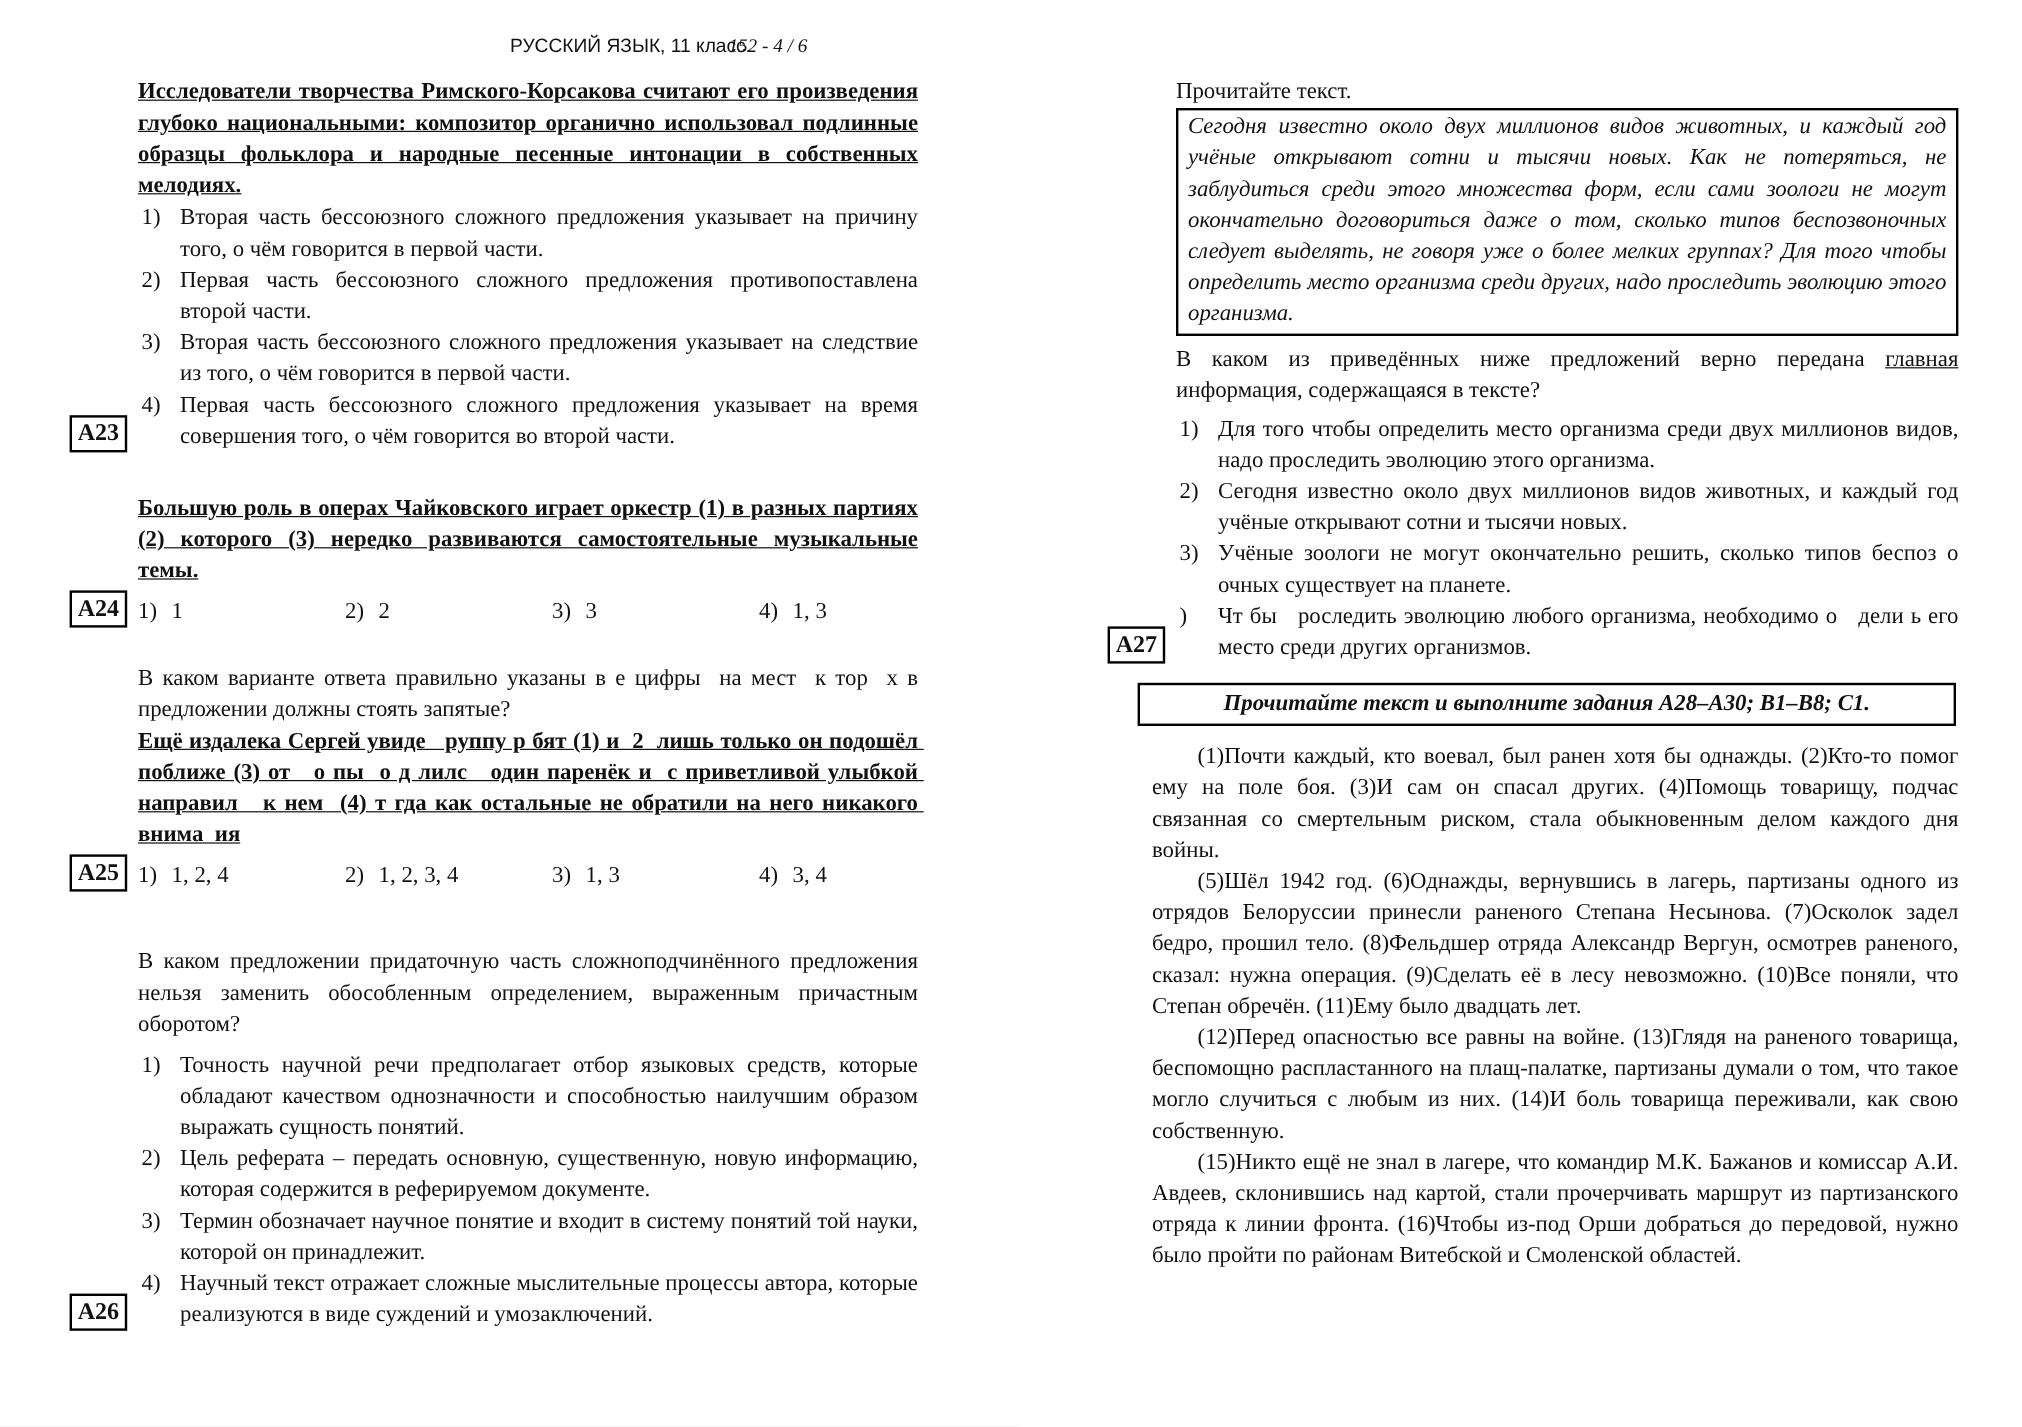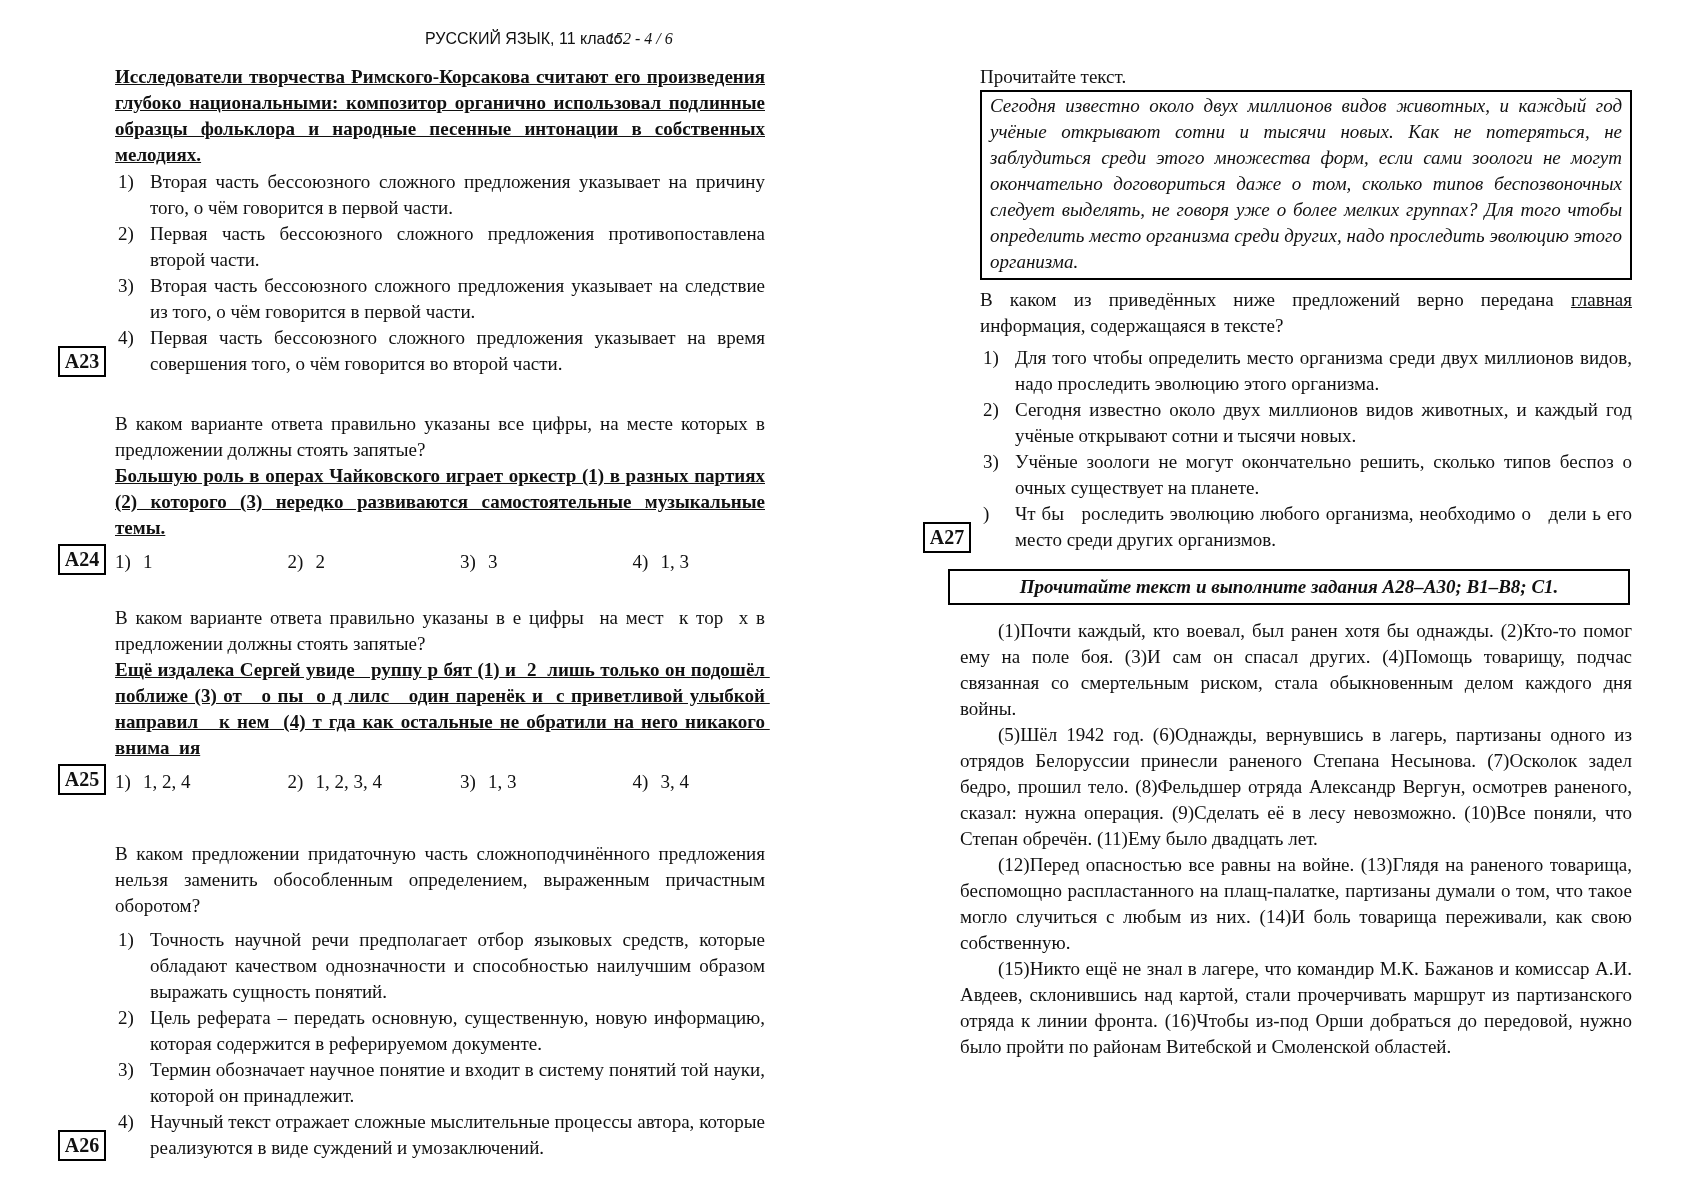--- a/index.html
+++ b/index.html
@@ -97,21 +97,20 @@
             <span class="optnum">4)</span>
             <span class="opttext">Первая часть бессоюзного сложного предложения указывает на время совершения того, о чём говорится во второй части.</span>
           </div>
         </div>
       </div>
     </div>
 
     <div class="question mb-a24">
       <div class="qlabel">А24</div>
       <div class="qbody">
-        <div class="stem">В каком варианте ответа правильно указаны все цифры, на месте которых в предложении должны стоять запятые?</div>
         <div class="bold-sentence">Большую роль в операх Чайковского играет оркестр (1) в разных партиях (2) которого (3) нередко развиваются самостоятельные музыкальные темы.</div>
         <div class="answer-row">
           <div class="answer-cell"><span class="n">1)</span><span>1</span></div>
           <div class="answer-cell"><span class="n">2)</span><span>2</span></div>
           <div class="answer-cell"><span class="n">3)</span><span>3</span></div>
           <div class="answer-cell"><span class="n">4)</span><span>1, 3</span></div>
         </div>
       </div>
     </div>
 

